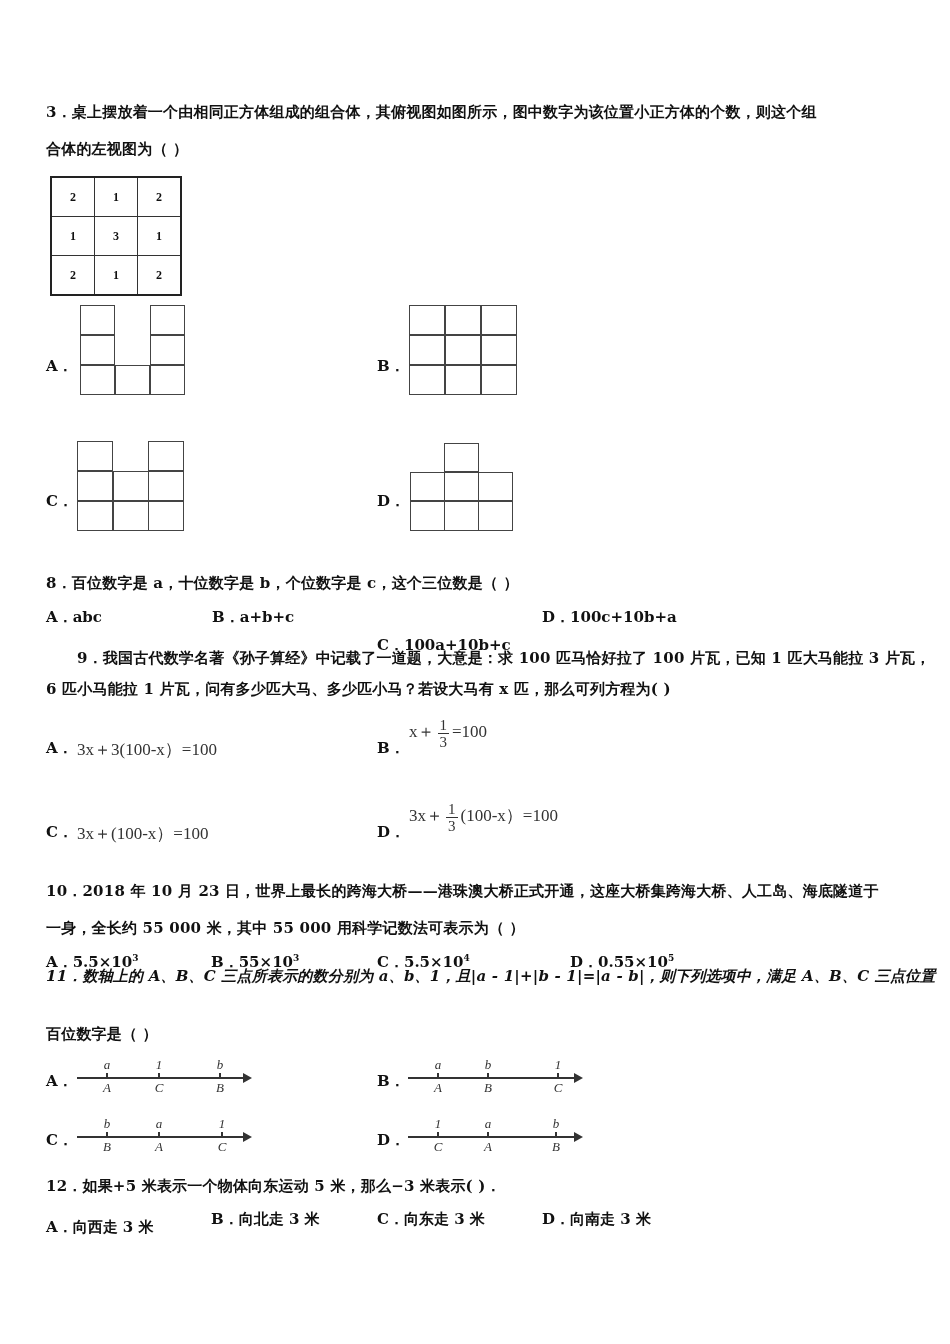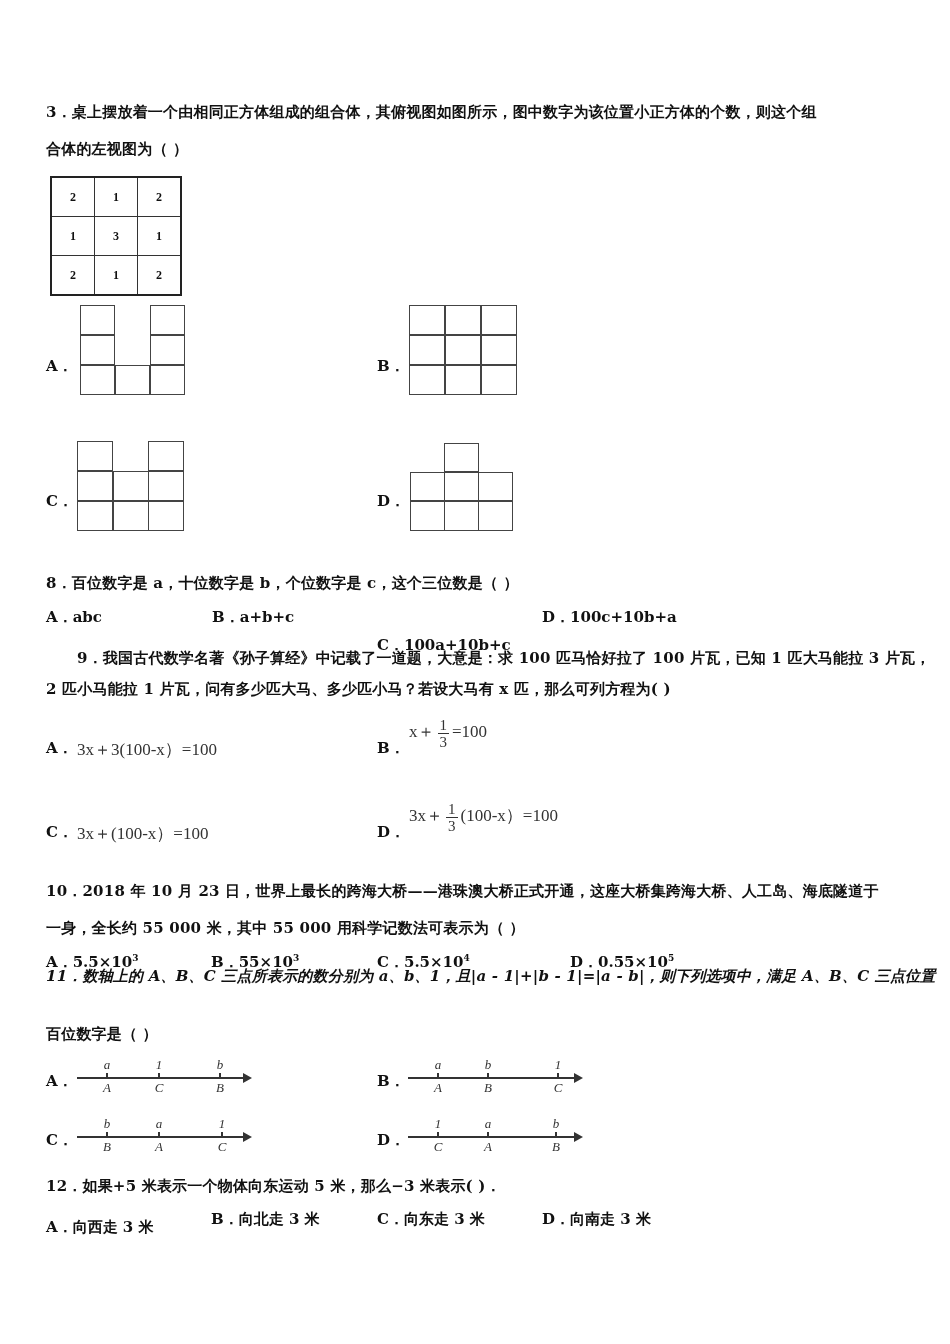--- a/index.html
+++ b/index.html
@@ -146,21 +146,21 @@
   <div class="opt-inline" style="left:377px; top:608px;margin-top:28px;">
     <span>C．</span><span>100a+10b+c</span>
   </div>
   <div class="opt-inline" style="left:542px; top:608px;">
     <span>D．</span><span>100c+10b+a</span>
   </div>
 </div>
 
 <div>
   <div class="q-text" style="top:648px;margin-left:31px;">9．我国古代数学名著《孙子算经》中记载了一道题，大意是：求 100 匹马恰好拉了 100 片瓦，已知 1 匹大马能拉 3 片瓦，</div>
-  <div class="q-text" style="top:679px;">2 匹小马能拉 1 片瓦，问有多少匹大马、多少匹小马？若设大马有 x 匹，那么可列方程为(        )</div>
+  <div class="q-text" style="top:679px;">6 匹小马能拉 1 片瓦，问有多少匹大马、多少匹小马？若设大马有 x 匹，那么可列方程为(        )</div>
 
   <div class="opt-label" style="left:46px; top:739px;">A．</div>
   <div class="eq" style="left:77px; top:738px;">3x＋3(100-x）=100</div>
 
   <div class="opt-label" style="left:377px; top:739px;">B．</div>
   <div class="eq" style="left:409px; top:717px;">
     <span>x＋</span><span class="frac"><span class="num">1</span><span class="den">3</span></span><span>=100</span>
   </div>
 
   <div class="opt-label" style="left:46px; top:823px;">C．</div>

